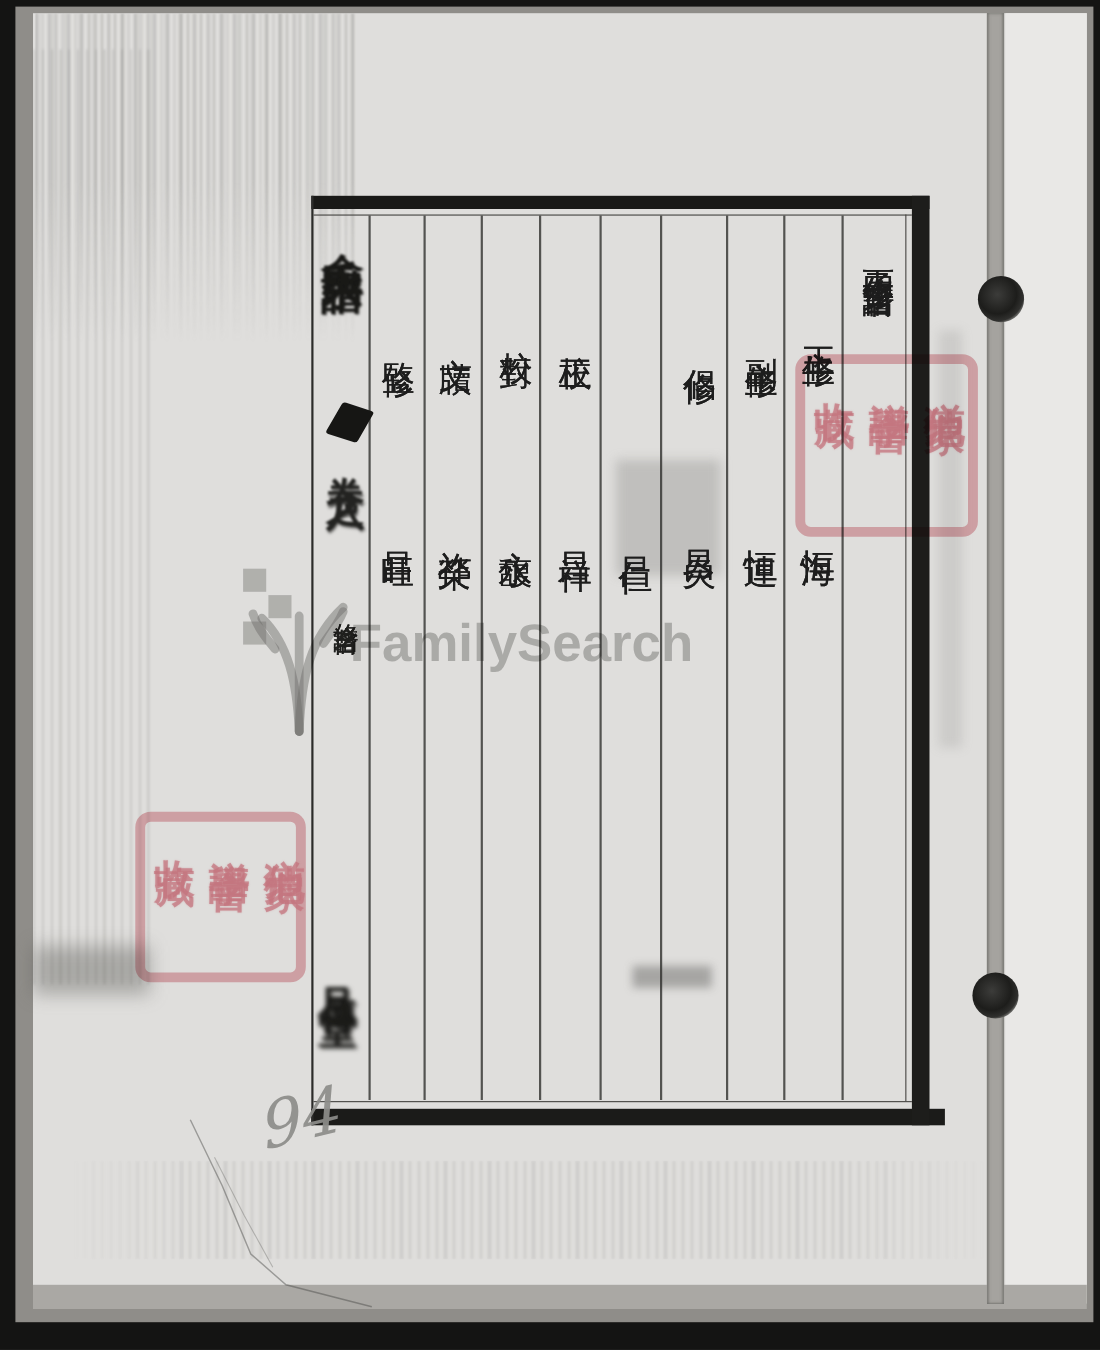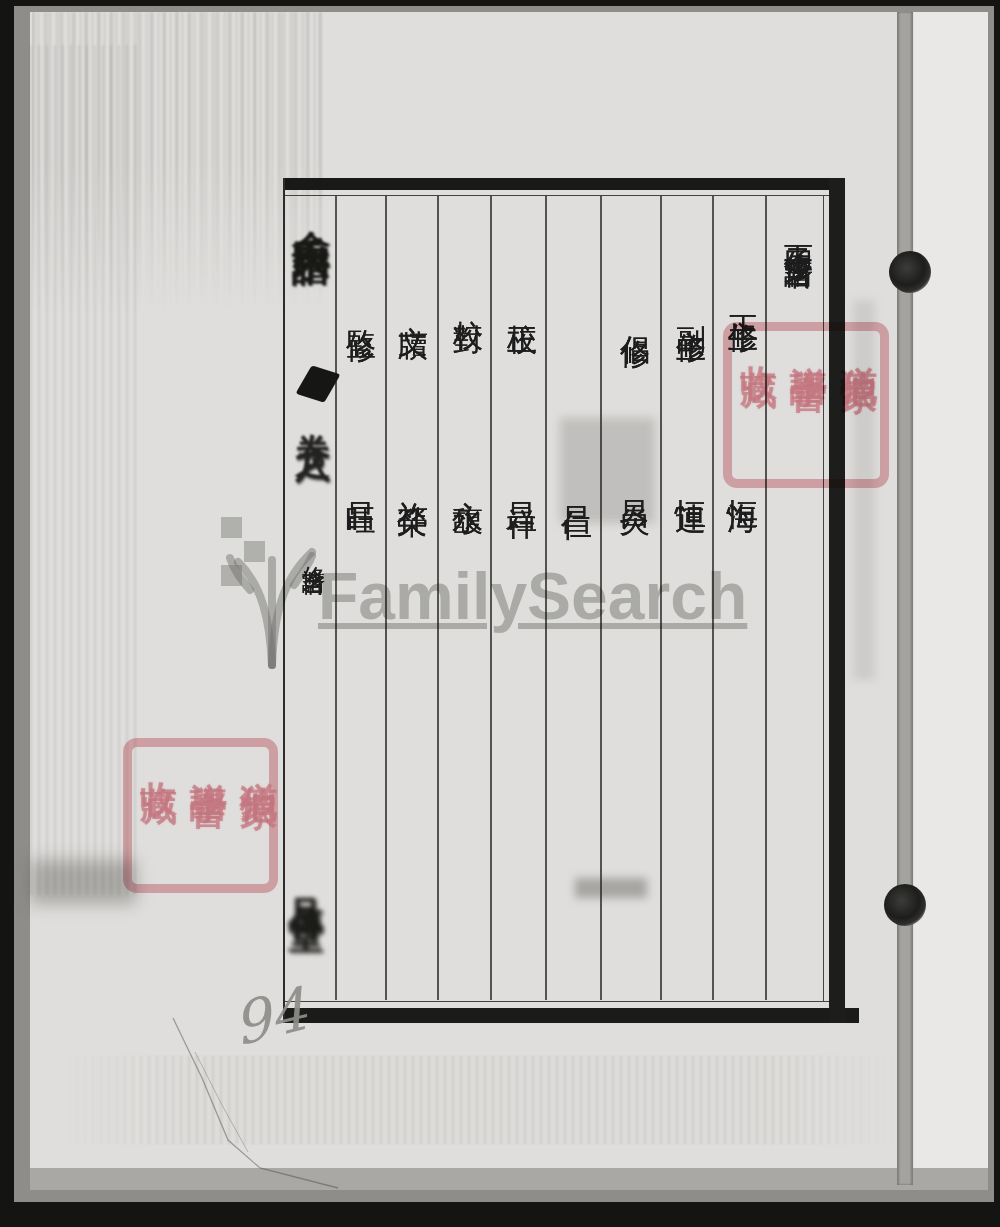--- a/index.html
+++ b/index.html
@@ -53,21 +53,21 @@
             transform:rotate(18deg) skewX(-12deg);border-radius:3px;}
   
   .seal{border:9px solid rgba(223,138,149,.62);border-radius:14px;mix-blend-mode:multiply;
         display:flex;flex-direction:row-reverse;justify-content:space-around;align-items:flex-start;
         padding:6px 2px;box-sizing:border-box;}
   .seal .vtext{position:static;font-size:37px;font-weight:bold;letter-spacing:4px;
         color:rgba(225,135,147,.66);filter:blur(.7px);text-shadow:0 0 1.5px rgba(225,135,147,.5);}
   
   #watermark{mix-blend-mode:multiply;}
   #wm-text{left:318px;top:558px;font-family:"Liberation Sans","DejaVu Sans",sans-serif;
-           font-weight:bold;font-size:66px;letter-spacing:0px;color:rgba(125,125,122,.46);text-decoration:underline;}
+           font-weight:bold;font-size:48px;letter-spacing:0px;color:rgba(125,125,122,.46);}
   .wm-block{background:rgba(138,138,134,.45);}
   
   #binding{left:897px;top:12px;width:16px;height:1173px;background:#a5a39f;
            box-shadow:inset 2px 0 2px rgba(90,90,86,.5), inset -2px 0 2px rgba(90,90,86,.5);}
   .grommet{width:42px;height:42px;border-radius:50%;
     background:radial-gradient(circle at 42% 40%, #3c3c3a 0%, #1d1d1b 50%, #30302e 68%, rgba(130,130,126,.85) 78%, rgba(205,205,202,.35) 90%, rgba(0,0,0,0) 100%);}
   
   #pagenum{left:238px;top:982px;font-size:58px;font-style:italic;color:#8d8d8a;
            transform:rotate(-14deg) skewX(-8deg);opacity:.92;font-family:"DejaVu Serif",serif;}
   svg.overlay{position:absolute;left:0;top:0;pointer-events:none;}

